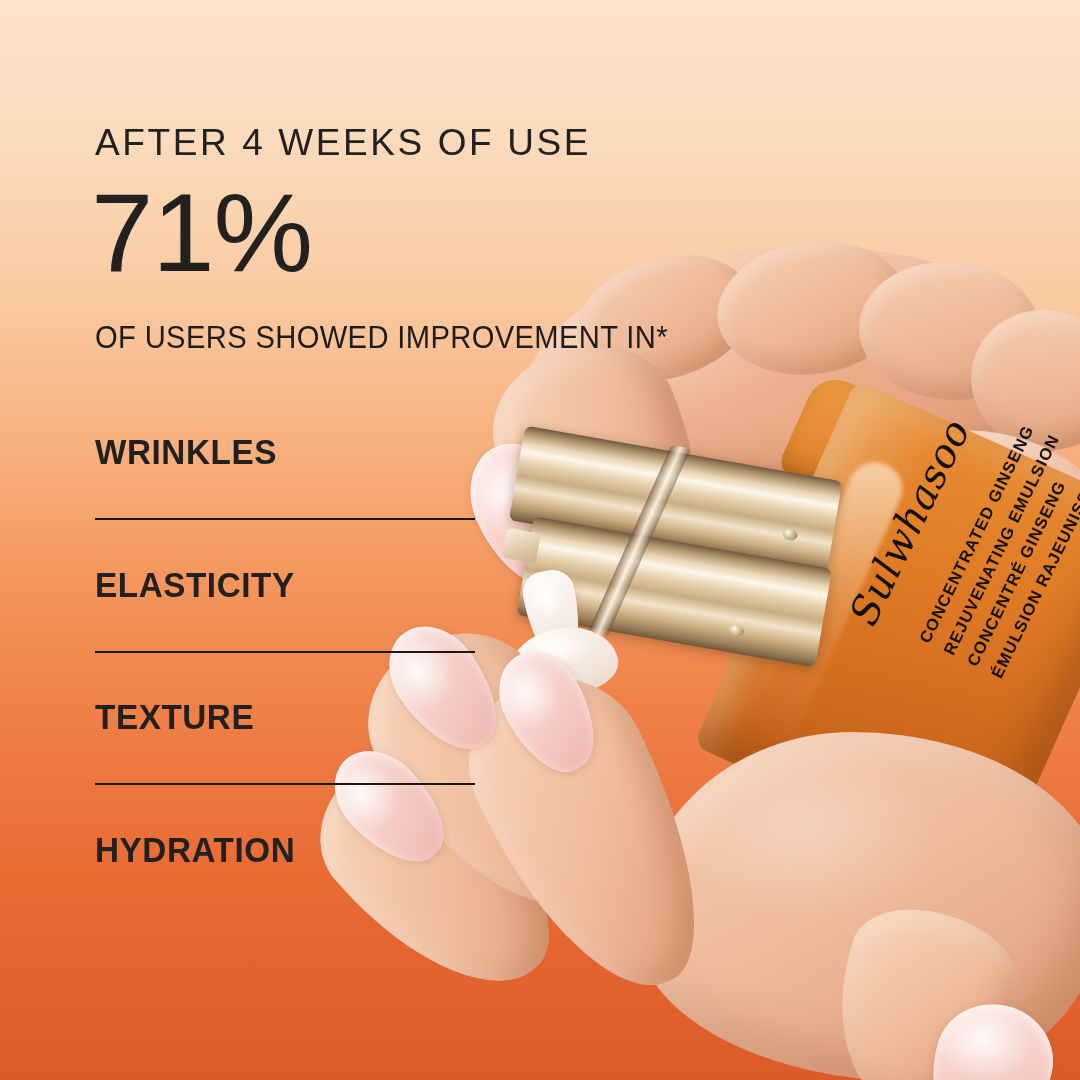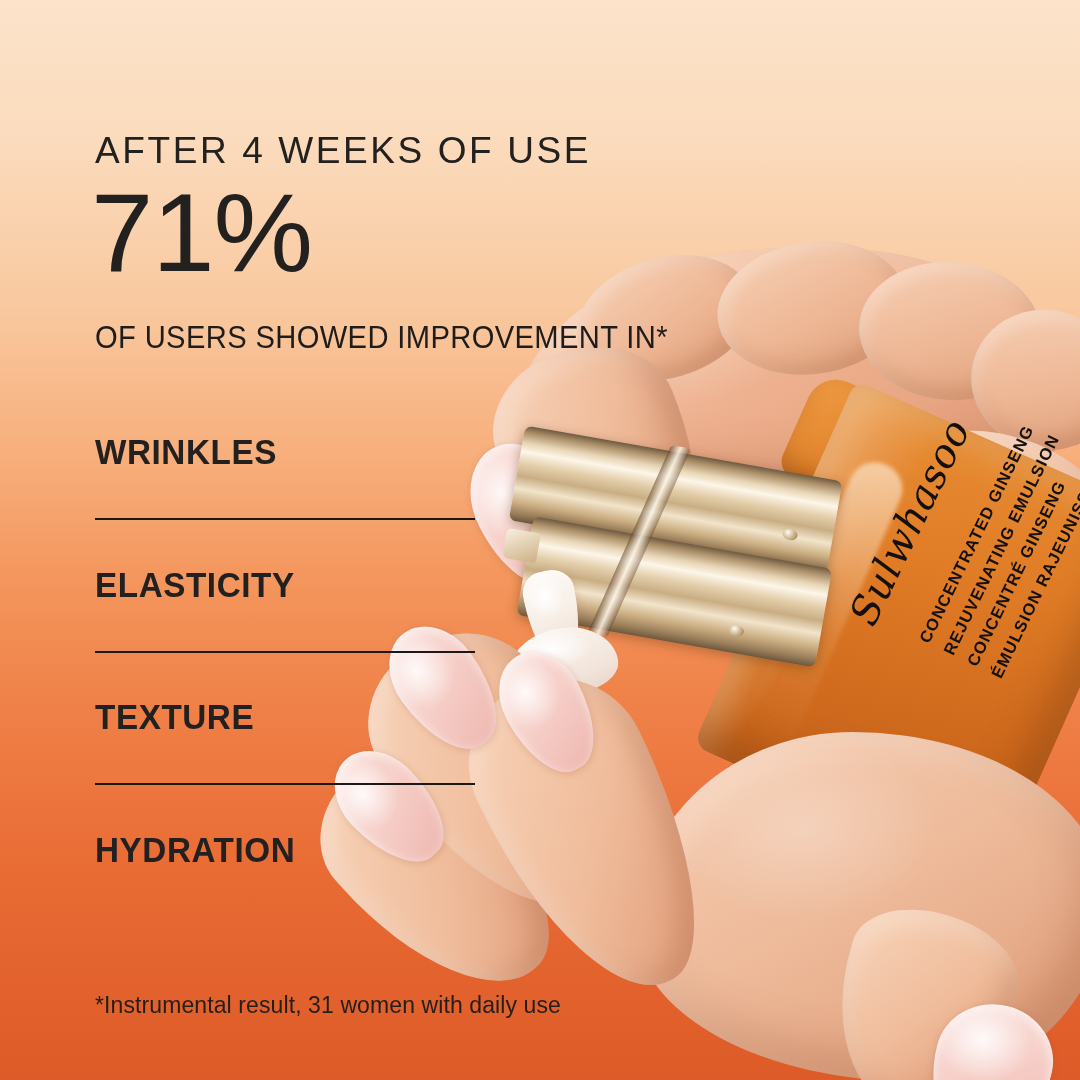--- a/index.html
+++ b/index.html
@@ -311,21 +311,20 @@
   }
   .eyebrow {
     position: absolute;
     left: 95px;
     top: 122px;
     font-size: 37px;
     font-weight: 400;
     letter-spacing: 2.6px;
     color: #23211f;
     white-space: nowrap;
-    margin-top: 8px;
   }
   .big-stat {
     position: absolute;
     left: 91px;
     top: 177px;
     font-size: 112px;
     font-weight: 300;
     letter-spacing: -1px;
     color: #23211f;
     line-height: 1;
@@ -442,16 +441,15 @@
     <div class="subline">OF USERS SHOWED IMPROVEMENT IN*</div>
 
     <div class="benefit b0">WRINKLES</div>
     <div class="rule r0"></div>
     <div class="benefit b1">ELASTICITY</div>
     <div class="rule r1"></div>
     <div class="benefit b2">TEXTURE</div>
     <div class="rule r2"></div>
     <div class="benefit b3">HYDRATION</div>
 
-    <div class="footnote">*Instrumental result, 31 women with daily use</div>
   </div>
 
 </div>
 
 </body></html>

